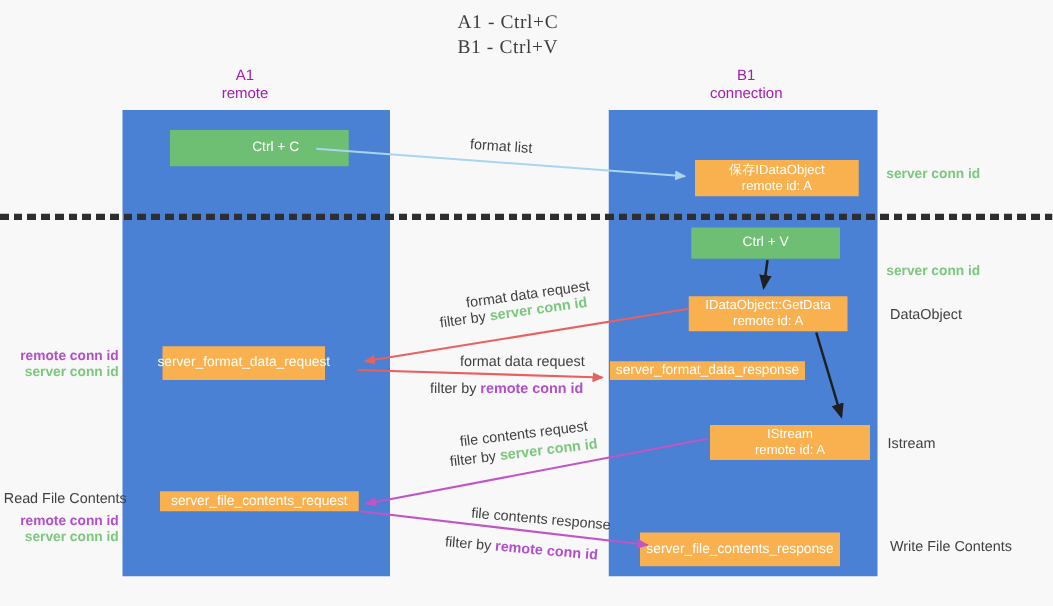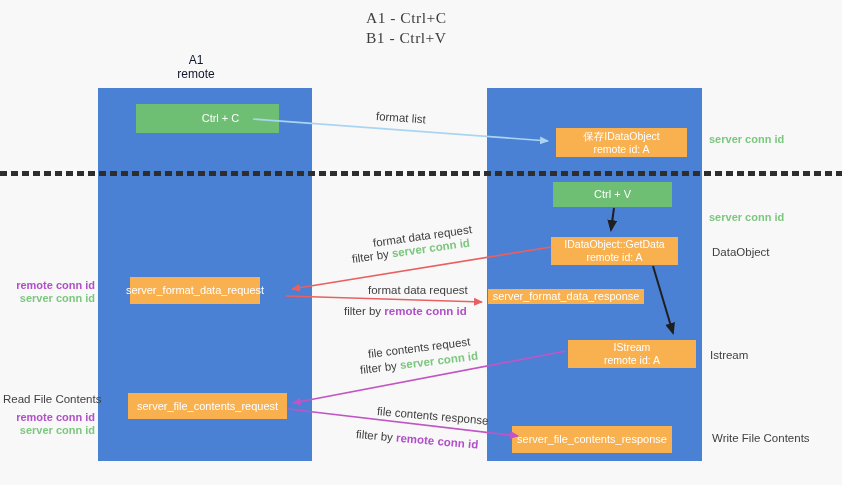--- a/index.html
+++ b/index.html
@@ -4,21 +4,21 @@
 <style>
   html,body { margin:0; padding:0; }
   body { font-family:"Liberation Sans", sans-serif; background:#f8f8f8; }
   #stage { position:relative; width:842px; height:485px; background:#f8f8f8; overflow:hidden; }
 
   .title { position:absolute; left:366px; top:8px; font-size:15.5px; line-height:20px;
            color:#3d3d3d; letter-spacing:0.5px;font-family:Liberation Serif, serif; }
 
   .lane { position:absolute; top:88px; height:373px; background:#4a81d4; }
   .lane-header { position:absolute; top:54px; width:120px; text-align:center;
-                 font-size:12px; line-height:13.5px; color:#0f172a; }
+                 font-size:12px; line-height:13.5px; color:#a21caf; }
 
   .divider { position:absolute; left:0; top:171px; width:842px; height:5px; z-index:6;
              background:repeating-linear-gradient(90deg,#2e2e2e 0 7px,transparent 7px 11px); }
 
   .box { position:absolute; z-index:4; display:flex; flex-direction:column;
          align-items:center; justify-content:center; color:#ffffff; text-align:center;
          font-size:11px; line-height:13px; }
   .box.orange { background:#f9b04e; }
   .box.green  { background:#6ebe73; }
   .box .l2 { font-size:10.5px; }
@@ -39,20 +39,24 @@
 <div id="stage">
 
   <div class="title">
     <div>A1 - Ctrl+C</div>
     <div>B1 - Ctrl+V</div>
   </div>
 
   <div class="lane-header" style="left:136px;">
     <div>A1</div>
     <div>remote</div>
+  </div>
+  <div class="lane-header" style="left:537px;">
+    <div>B1</div>
+    <div>connection</div>
   </div>
 
   <div class="lane" style="left:98px;  width:214px;"></div>
   <div class="lane" style="left:487px; width:215px;"></div>
 
   <div class="divider"></div>
 
   <div class="box green" style="left:136px; top:104px; width:117px; height:29px;padding-left:26px;">
     <div>Ctrl + C</div>
   </div>
@@ -77,21 +81,21 @@
 
   <div class="box orange" style="left:488px; top:289px; width:156px; height:15px;">
     <div>server_format_data_response</div>
   </div>
 
   <div class="box orange" style="left:568px; top:340px; width:128px; height:28px;">
     <div class="l2">IStream</div>
     <div class="l2">remote id: A</div>
   </div>
 
-  <div class="box orange" style="left:128px; top:393px; width:159px; height:26px;">
+  <div class="box orange" style="left:128px; top:393px; width:159px; height:16px;">
     <div>server_file_contents_request</div>
   </div>
 
   <div class="box orange" style="left:500px; top:426px; width:160px; height:27px;margin-left:12px;">
     <div>server_file_contents_response</div>
   </div>
 
   <svg class="arrows" width="842" height="485" viewBox="0 0 842 485">
     <defs>
       <marker id="m-blue" markerUnits="userSpaceOnUse" markerWidth="10" markerHeight="8" refX="8" refY="4" orient="auto">

